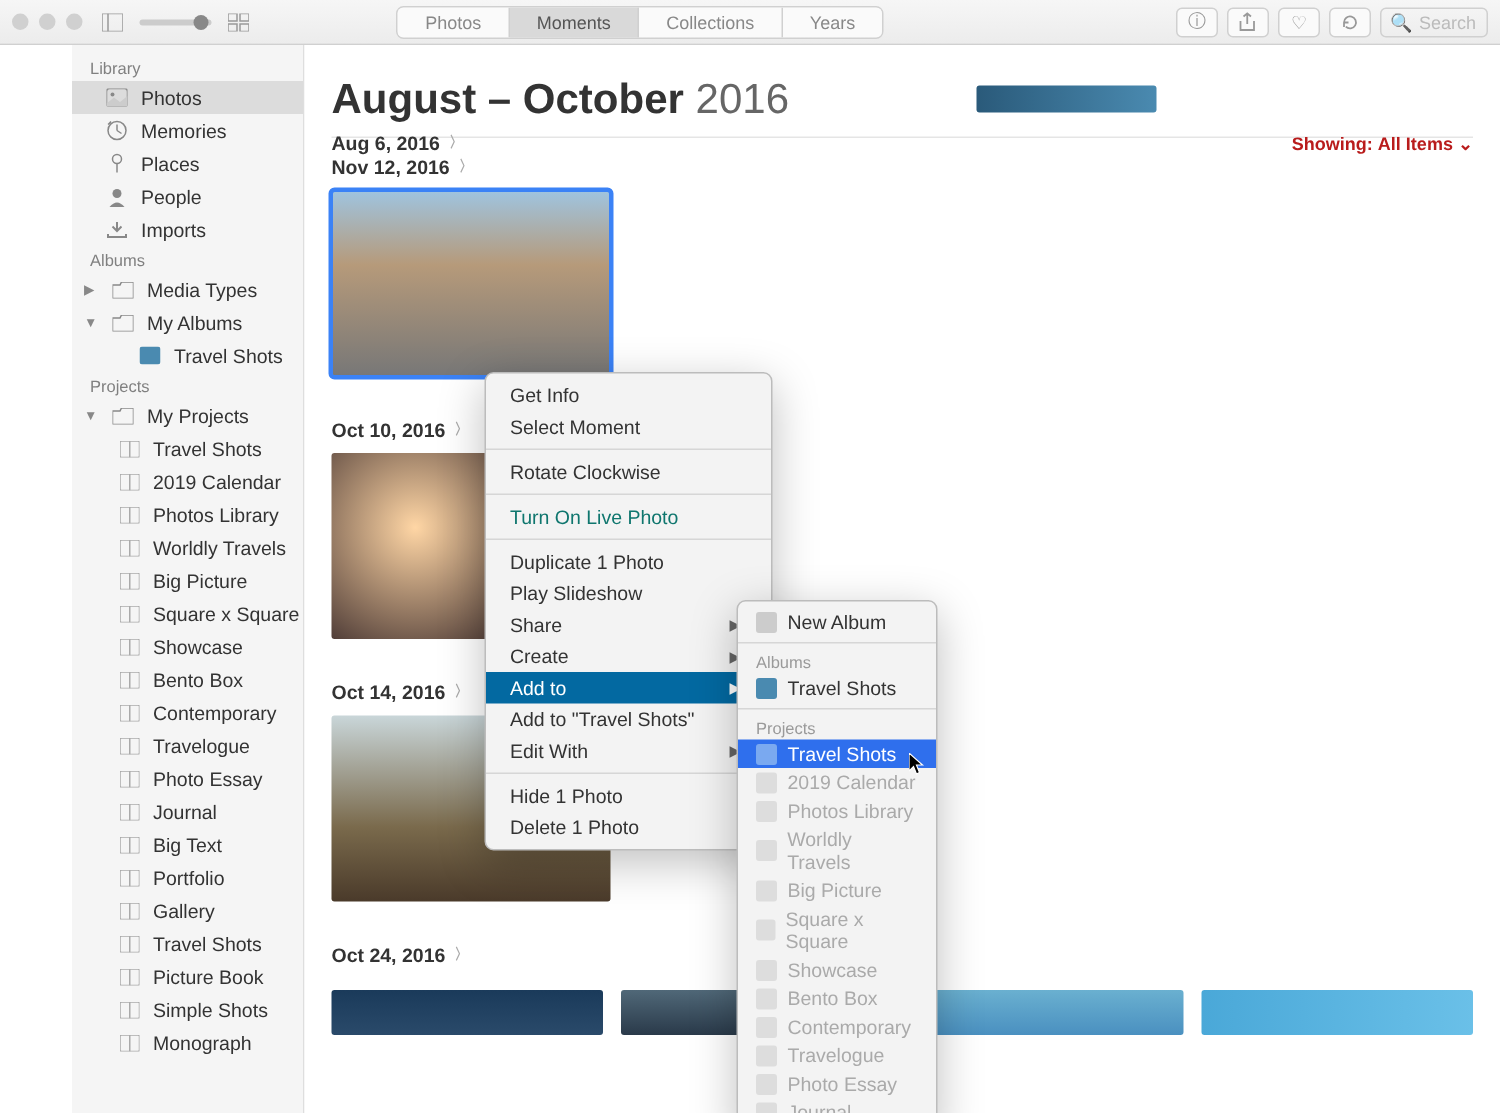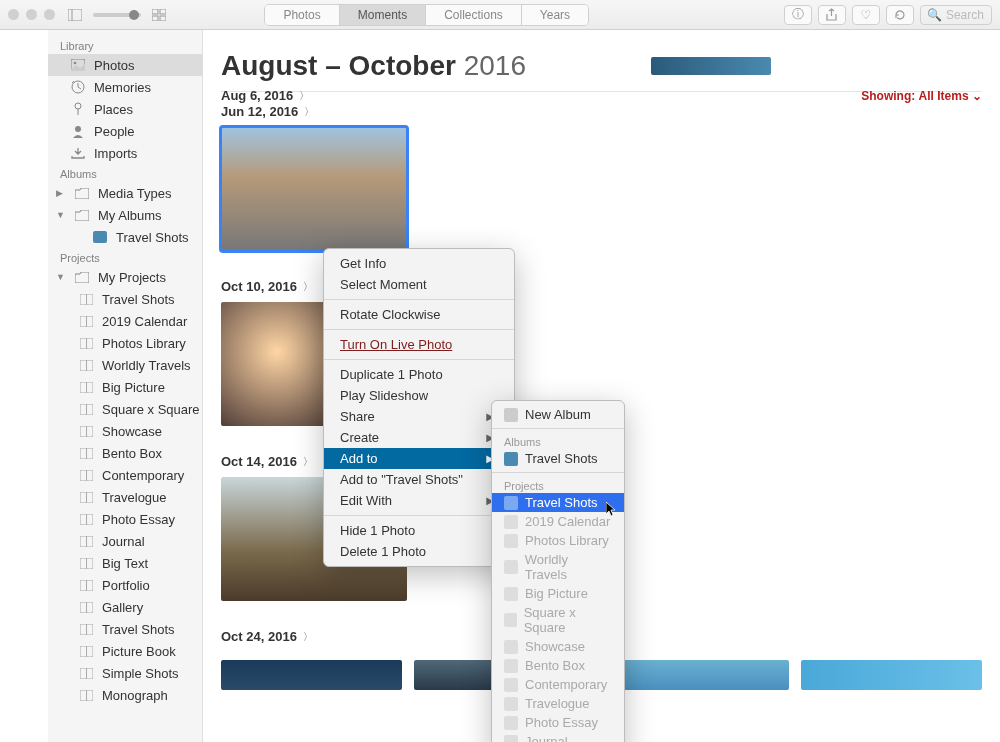--- a/index.html
+++ b/index.html
@@ -32,35 +32,35 @@
 .sb-item.selected { background:#dcdcdc; }
 .sb-item .icon { width:16px; height:16px; display:flex; align-items:center; justify-content:center; color:#7a7a7a; }
 .sb-item.indent1 { padding-left:30px; }
 .sb-item.indent2 { padding-left:44px; }
 .disclosure { width:10px; display:inline-block; color:#888; font-size:9px; margin-left:-14px; }
 
 
 .page-title { margin-top:20px; font-size:28px; color:#333; }
 .page-title .year { font-weight:300; color:#666; }
 .top-row { display:flex; justify-content:space-between; align-items:baseline; margin-top:6px; }
-.moment-date { font-size:13px; font-weight:700; color:#333; display:flex; align-items:center; gap:6px; }
+.moment-date { font-size:13px; font-weight:700; color:#333; display:flex; align-items:flex-start; gap:6px; }
 .moment-date .chev { color:#aaa; font-size:10px; }
 .showing { font-size:12px; color:#b91c1c;font-weight:bold; }
 .divider { border-top:1px solid #e5e5e5; margin:16px 0 12px; }
 .moment { margin-bottom:28px; }
 .thumb { width:186px; height:124px; border-radius:2px; position:relative; overflow:hidden; margin-top:8px; }
 .thumb.selected { outline:3px solid #3b82f6; outline-offset:-1px; }
 .thumb-row { display:flex; gap:12px; margin-top:8px; }
 .sky-strip { width:120px; height:18px; background:linear-gradient(90deg,#2a5a7a,#4a8ab0); border-radius:2px; margin-left:430px; margin-top:-46px; }
 
 
 .ctx { position:absolute; background:#f3f3f3; border:1px solid #bcbcbc; border-radius:6px; box-shadow:0 8px 30px rgba(0,0,0,.25); font-size:13px; color:#333; padding:4px 0; }
 .ctx-item { padding:3px 20px 3px 16px; cursor:default; display:flex; justify-content:space-between; align-items:center; }
 .ctx-item.highlight { background:#0369a1; color:#fff; }
-.ctx-item.disabled { color:#7f1d1d;text-decoration:underline; }
+.ctx-item.disabled { color:#0f766e; }
 .ctx-sep { border-top:1px solid #d6d6d6; margin:4px 0; }
 .ctx .arrow { font-size:10px; color:#666; margin-left:20px; }
 .ctx-item.highlight .arrow { color:#fff; }
 
 .submenu { width:140px; }
 .submenu .hdr { font-size:11px; color:#9a9a9a; padding:3px 12px 1px; }
 .submenu .si { padding:2px 12px 2px 12px; display:flex; align-items:center; gap:7px; font-size:13px; color:#aaa; cursor:default; }
 .submenu .si.enabled { color:#333; }
 .submenu .si.highlight { background:#2f6fed; color:#fff; }
 .submenu .si .mini-icon { width:14px; height:14px; background:#ddd; border-radius:2px; display:inline-block; }
@@ -396,21 +396,21 @@
           <span class="chev">〉</span>
         </div>
       <div class="showing"><span>Showing:</span> <b>All Items</b> <span>⌄</span></div>
     </div>
     <div class="sky-strip"></div>
 
     <div class="divider"></div>
 
     <div class="moment">
       <div class="moment-date">
-          <span>Jun 12, 2016</span>
+          <span>Nov 12, 2016</span>
           <span class="chev">〉</span>
         </div>
       <div class="thumb selected" style="background:linear-gradient(180deg,#9fc4e0 0%,#b69a7a 40%,#777 100%);"></div>
     </div>
 
     <div class="moment">
       <div class="moment-date">
           <span>Oct 10, 2016</span>
           <span class="chev">〉</span>
         </div>

